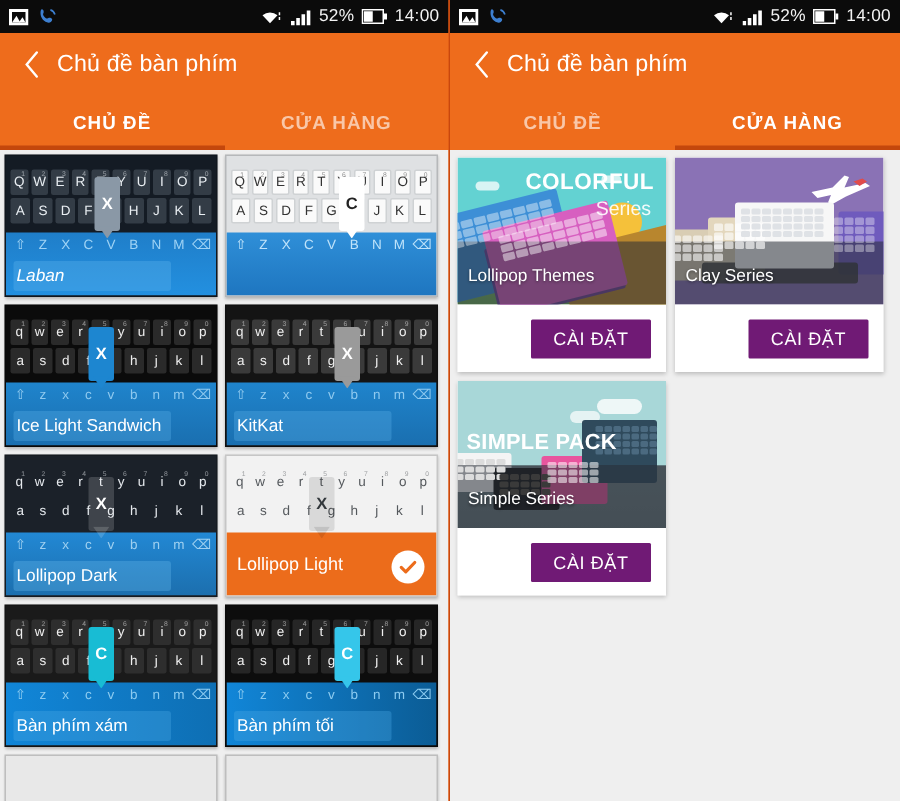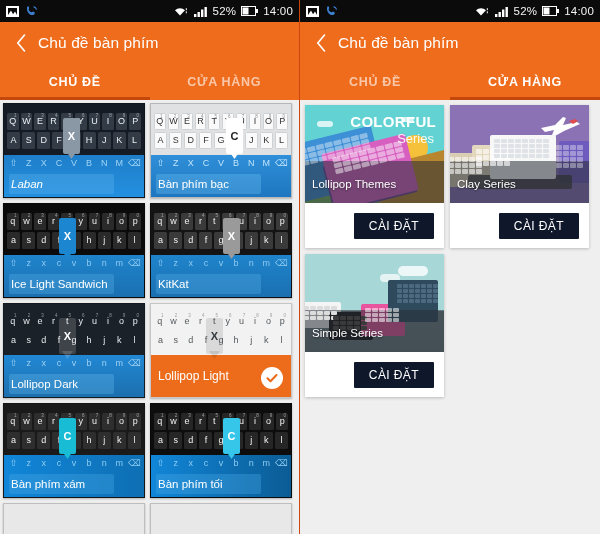--- a/index.html
+++ b/index.html
@@ -168,21 +168,21 @@
   .banner .btitle {
     position: absolute; z-index: 8; color: #fff; font-weight: bold;
   }
   .banner .bsub { position: absolute; z-index: 8; color: rgba(255,255,255,.9); }
   .banner .scrim {
     position: absolute; left:0; right:0; bottom:0; height: 42px;
     background: rgba(40,45,55,.55); z-index: 5;
   }
   .card-foot { height: 45px; display: flex; align-items: center; justify-content: flex-end; padding-right: 10px; background:#fff; }
   .install-btn {
-    background: #0f172a; color: #fff; font-size: 12px; letter-spacing: .4px;
+    background: #701a75; color: #fff; font-size: 12px; letter-spacing: .4px;
     padding: 6px 15px; border: none; cursor: pointer; border-radius: 1px; text-align: center;
   }
   .mini-kb { position:absolute; display:grid; gap:1px; z-index:6; }
   .mini-kb span { display:block; border-radius:1px; }
 </style>
 </head>
 <body>
 
 <div class="viewport">
 
@@ -320,24 +320,20 @@
                     <div class="key">⇧</div>
                     <div class="key">Z</div>
                     <div class="key">X</div>
                     <div class="key">C</div>
                     <div class="key">V</div>
                     <div class="key">B</div>
                     <div class="key">N</div>
                     <div class="key">M</div>
                     <div class="key">⌫</div>
                   </div>
-                  <div class="kb-label">
-                    <div class="spacebar"></div>
-                    <span class="name">Bàn phím bạc</span>
-                  </div>
                 </div>
                 <div class="pop" style="left:75px">C</div>
               </div>
             </div>
           </div>
           <div class="cell">
             <div class="theme-card t-ics">
               <div class="kb">
                 <div class="kb-rows">
                   <div class="kb-row">
@@ -978,20 +974,21 @@
                 <span style="width:6px;height:4px;background:rgba(255,255,255,.55)"></span>
                 <span style="width:6px;height:4px;background:rgba(255,255,255,.55)"></span>
                 <span style="width:6px;height:4px;background:rgba(255,255,255,.55)"></span>
                 <span style="width:6px;height:4px;background:rgba(255,255,255,.55)"></span>
                 <span style="width:6px;height:4px;background:rgba(255,255,255,.55)"></span>
                 <span style="width:6px;height:4px;background:rgba(255,255,255,.55)"></span>
                 <span style="width:6px;height:4px;background:rgba(255,255,255,.55)"></span>
                 <span style="width:6px;height:4px;background:rgba(255,255,255,.55)"></span>
                 <span style="width:6px;height:4px;background:rgba(255,255,255,.55)"></span>
               </div>
+              <div class="btitle" style="left:6px;top:33px;font-size:14.5px;letter-spacing:.2px">SIMPLE PACK</div>
               <div class="scrim"></div>
               <div class="bname">Simple Series</div>
             </div>
             <div class="card-foot">
               <button class="install-btn">CÀI ĐẶT</button>
             </div>
           </div>
         </div>
     </div>
   </div>

